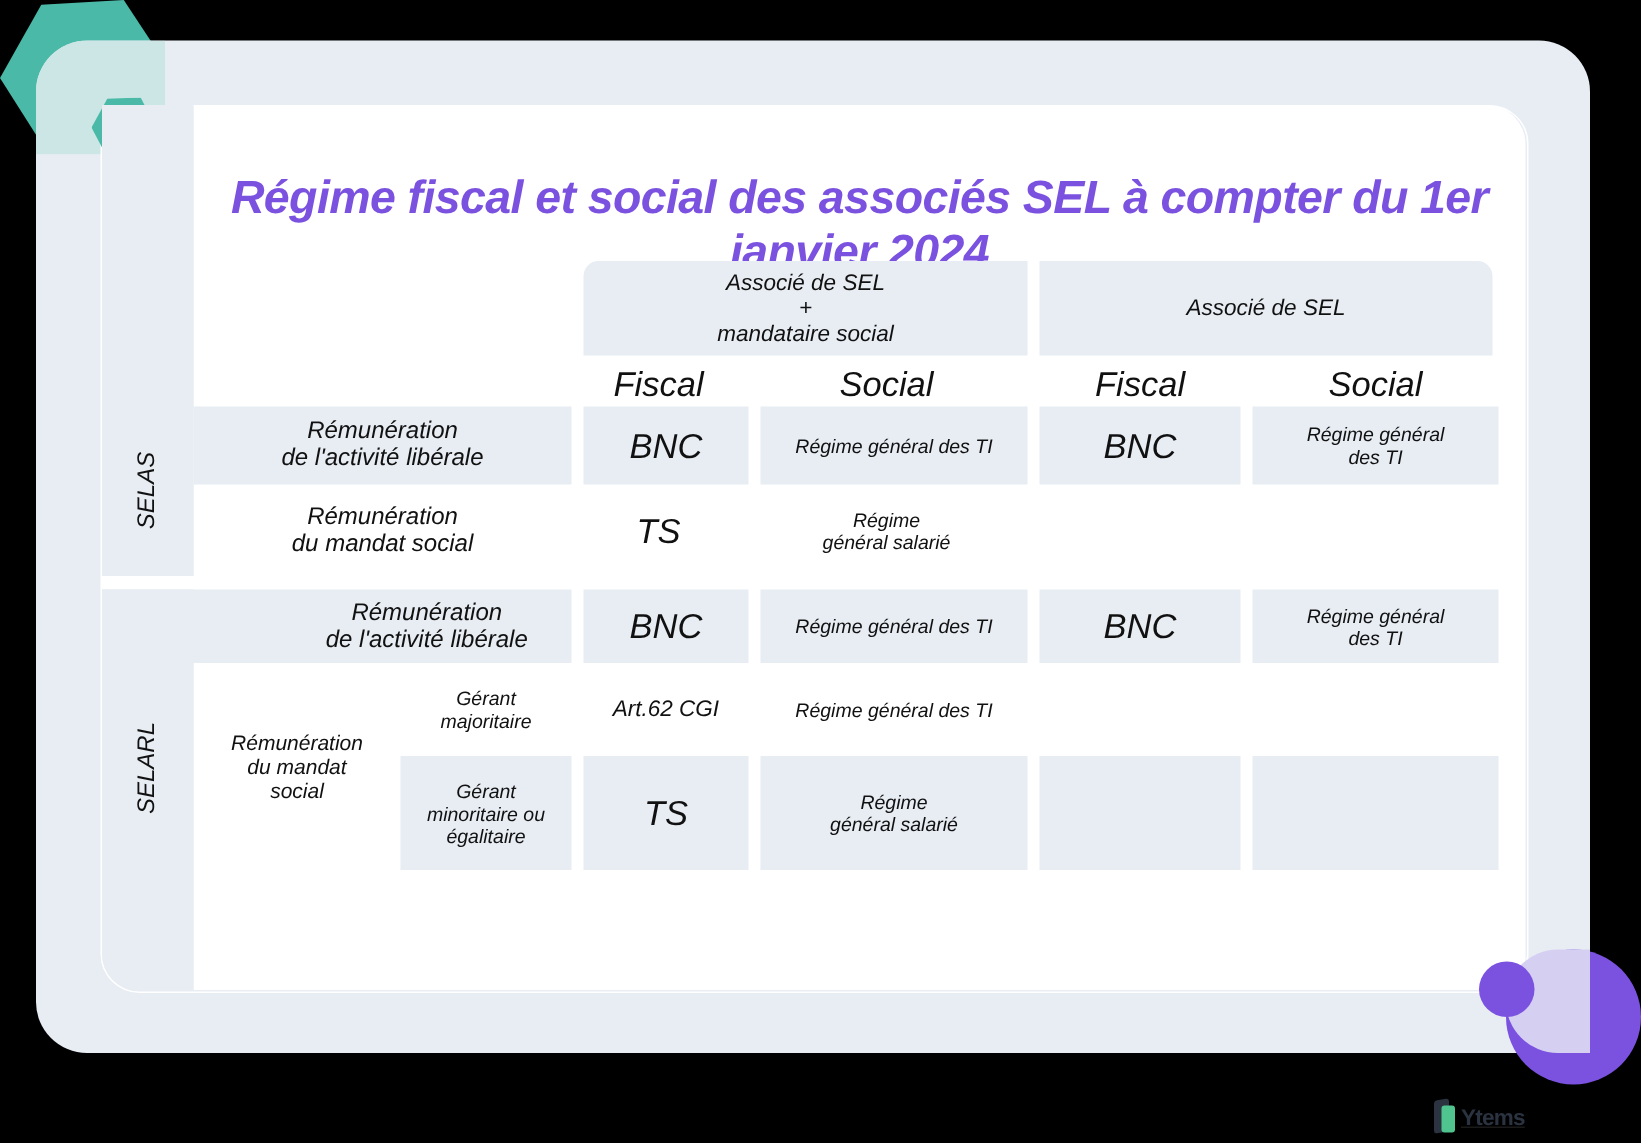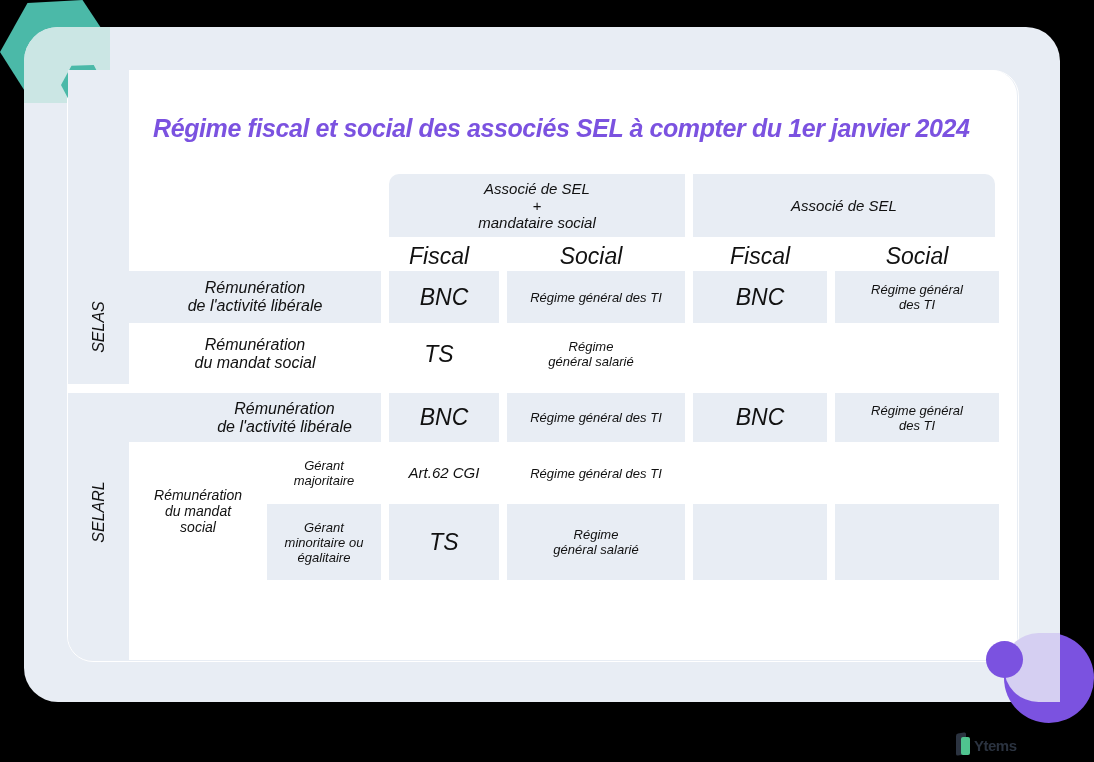--- a/index.html
+++ b/index.html
@@ -48,43 +48,43 @@
       background: #d5cff2;
       border-top-left-radius: 45px; border-bottom-left-radius: 45px;
     }
     .circle-dot {
       left: 986px; top: 641px; width: 37px; height: 37px; border-radius: 50%;
       background: #7b52e0;
     }
 
     .title {
       left: 153px; top: 114px; width: 840px;
-      font-size: 25px; font-weight: bold; font-style: italic;
-      color: #7b52e0; letter-spacing: -0.4px;
+      font-size: 31px; font-weight: bold; font-style: italic;
+      color: #7b52e0; letter-spacing: -0.4px; text-align: center;
     }
 
     .cell {
       position: absolute; display: flex; align-items: center; justify-content: center;
       text-align: center; font-style: italic; font-size: 15px; line-height: 17px;
       color: #111111; white-space: pre-line; box-sizing: border-box;
     }
     .bg { background: #e8edf4; }
     .big { font-size: 23px; }
     .small { font-size: 13px; line-height: 15px; }
     .rowlabel { font-size: 16px; line-height: 18px; }
 
     .vert {
       position: absolute; display: flex; align-items: center; justify-content: center;
     }
     .vert span {
       transform: rotate(-90deg); font-style: italic; font-size: 16px; white-space: nowrap;
       color: #111;
     }
 
-    .logo { left: 956px; top: 732px; width: 80px; height: 26px; display: flex; align-items: center; gap: 4px; }
+    .logo { left: 956px; top: 732px; width: 80px; height: 26px; display: flex; align-items: center; gap: 4px; text-decoration: underline; }
     .logo-mark { width: 14px; height: 24px; position: relative; }
     .logo-mark .back { position: absolute; left: 0; top: 0; width: 10px; height: 22px; background: #2b3340; border-radius: 2px; transform: skewY(-10deg); }
     .logo-mark .front { position: absolute; left: 5px; top: 4px; width: 9px; height: 18px; background: #4fc48f; border-radius: 2px; }
     .logo-text { color: #2b3340; font-weight: bold; font-size: 15px; letter-spacing: -0.5px; }
   </style>
 </head>
 <body>
 
 <div class="abs hex-big"></div>
 <div class="abs outer-frame"></div>

